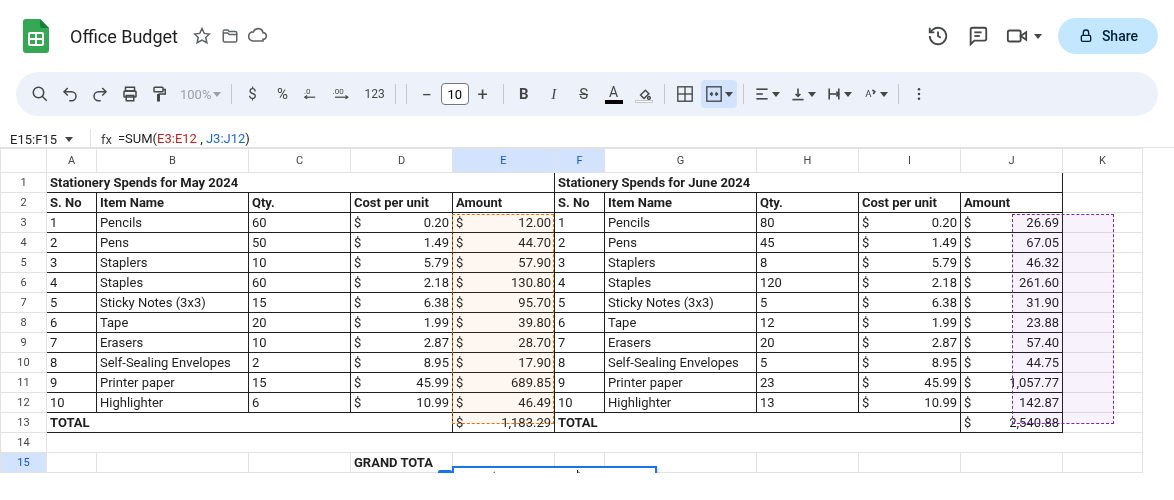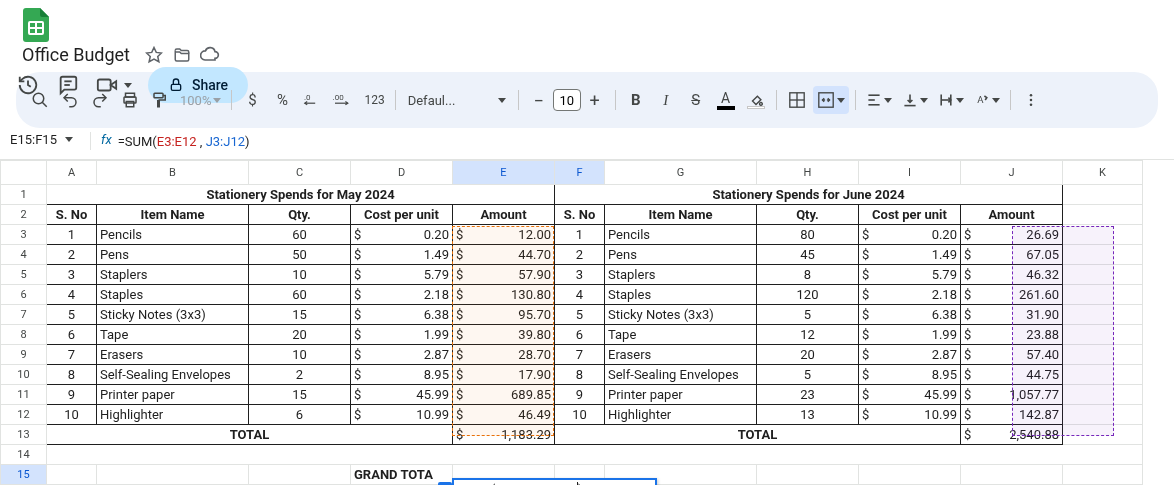--- a/index.html
+++ b/index.html
@@ -1,59 +1,59 @@
 <!DOCTYPE html>
 <html><head>
 <meta charset="utf-8">
 <style>
 * { margin: 0; padding: 0; box-sizing: border-box; font-family: "Google Sans", Roboto, Arial, sans-serif; }
 body { background: #fff; color: #1f1f1f; font-size: 13px; overflow: hidden; }
-.titlebar { display: flex; padding: 8px 16px 0 16px; height: 64px; flex-direction: column; }
+.titlebar { display: flex; align-items: center; padding: 8px 16px 0 16px; height: 64px; }
 .logo { width: 40px; height: 40px; display: flex; align-items: center; justify-content: center; margin-right: 8px; }
 .logo-svg { width: 26px; height: 34px; }
 .title-area { flex: 1; }
 .doc-title-row { display: flex; align-items: center; gap: 8px; }
 .doc-title { font-size: 18px; color: #1f1f1f; padding: 2px 6px; }
 .title-icon { width: 20px; height: 20px; color: #5f6368; display: flex; align-items: center; justify-content: center; cursor: pointer; }
 .menubar { display: flex; gap: 2px; margin-top: 2px; }
 .menu-item { padding: 4px 8px; font-size: 14px; color: #1f1f1f; border-radius: 4px; cursor: pointer; }
 .titlebar-right { display: flex; align-items: center; gap: 16px; }
 .titlebar-icon { width: 24px; height: 24px; color: #444746; cursor: pointer; display:flex; align-items:center; justify-content:center; }
 .meet-btn { display: flex; align-items: center; gap: 4px; cursor: pointer; }
 .share-btn { background: #c2e7ff; border-radius: 40px; padding: 10px 20px; display: flex; align-items: center; gap: 8px; font-size: 14px; font-weight: 500; color: #001d35; cursor: pointer; }
 
-.toolbar { background: #edf2fa; border-radius: 24px; margin: 8px 16px 4px 16px; padding: 4px 10px; display: flex; align-items: center; gap: 2px; height: 56px; }
+.toolbar { background: #edf2fa; border-radius: 24px; margin: 8px 16px 4px 16px; padding: 4px 10px; display: flex; align-items: center; gap: 2px; height: 44px; }
 .tool-btn { min-width: 28px; height: 28px; display: flex; align-items: center; justify-content: center; border-radius: 4px; cursor: pointer; color: #444746; font-size: 13px; padding: 0 4px;}
 .tool-btn.disabled { color: #9aa0a6; cursor: default; }
 .tool-btn.active { background: #d3e3fd; }
 .tool-sep { width: 1px; height: 20px; background: #c7c7c7; margin: 0 4px; }
 .font-select { display:flex; align-items:center; gap:6px; padding: 0 6px; width: 110px; justify-content:space-between;}
 .fontsize-box { display:flex; align-items:center; }
 .fontsize-input { width: 28px; height: 22px; border: 1px solid #747775; border-radius: 4px; text-align: center; font-size: 13px; }
 .text-color-btn { display:flex; flex-direction:column; align-items:center; }
 .color-underline { width: 18px; height: 4px; }
 
-.namebox-row { display: flex; align-items: flex-start; height: 28px; border-bottom: 1px solid #e1e3e1; padding-left: 10px; }
+.namebox-row { display: flex; align-items: flex-end; height: 28px; border-bottom: 1px solid #e1e3e1; padding-left: 10px; }
 .namebox { width: 80px; font-size: 13px; color: #1f1f1f; display:flex; align-items:center; gap:6px; }
-.fx-label { font-style: italic; color: #0369a1; font-size: 13px; margin: 0 6px 0 10px; }
+.fx-label { color: #404040; font-size: 13px; margin: 0 6px 0 10px; }
 .formula-display { font-family: "Roboto Mono", monospace; font-size: 13px; }
 .fb-func { color: #1f1f1f; }
 .fb-r1 { color: #c5221f; }
 .fb-r2 { color: #1967d2; }
 
 .sheet { position: relative; font-size: 13px; font-family: Arial, sans-serif; }
 .grid { border-collapse: collapse; table-layout: fixed; }
 .grid th { background: #fff; color: #444746; font-weight: normal; font-size: 11px; border: 1px solid #e1e3e1; position: relative; }
 .grid th.colhdr { height: 24px; }
 .grid th.rowhdr { width: 46px; height: 20px; text-align: center; }
 .grid th.corner { width: 46px; height: 24px; }
 .grid td { border: 1px solid #e1e3e1; height: 20px; padding: 0 3px; white-space: nowrap; overflow: hidden; position:relative; }
 .grid td.b { border: 1px solid #1f1f1f; }
 .grid th.sel { background: #d3e3fd; color:#0b57d0; }
-.center { text-align: center; }
+.center { text-align: left; }
 .bold { font-weight: bold; }
 .dollar-cell { display:flex; justify-content:space-between; }
 
 .editing-cell { position:absolute; border: 2px solid #1a73e8; background:#fff; display:flex; align-items:center; padding: 0 2px; font-family: "Roboto Mono", monospace; box-shadow: 1px 1px 3px rgba(0,0,0,0.2);}
 .formula-help { position:absolute; width:14px; height:14px; background:#1a73e8; color:#fff; font-size:10px; border-radius:2px; top:2px; left:-16px; display:flex; align-items:center; justify-content:center; }
 .range-highlight-1 { position:absolute; border: 1px dashed #e8710a; background: rgba(232,113,10,0.06); pointer-events:none; }
 .range-highlight-2 { position:absolute; border: 1px dashed #7627bb; background: rgba(118,39,187,0.06); pointer-events:none; }
 .caret { display:inline-block; width:1px; height:14px; background:#1f1f1f; vertical-align:middle; animation: blink 1s step-end infinite; }
 @keyframes blink { 50% { opacity: 0; } }
 
@@ -175,24 +175,20 @@
     </span>
   <span class="tool-btn">
       <svg width="22" height="16" viewBox="0 0 26 20">
         <text x="0" y="10" font-size="10" fill="#444746">.00</text>
         <path d="M16 12 l3 2 l-3 2" fill="none" stroke="#444746" stroke-width="1.5"></path>
         <line x1="3" y1="14" x2="19" y2="14" stroke="#444746" stroke-width="1.5"></line>
       </svg>
     </span>
   <span class="tool-btn" style="font-size:12px;">123</span>
   <span class="tool-sep"></span>
-  <span class="tool-btn font-select">
-      <span>Defaul...</span>
-      <span class="dd-arrow"></span>
-    </span>
   <span class="tool-sep"></span>
   <div class="fontsize-box">
     <span class="tool-btn" style="font-size:18px;">−</span>
     <input class="fontsize-input" value="10" style="">
     <span class="tool-btn" style="font-size:18px;">+</span>
   </div>
   <span class="tool-sep"></span>
   <span class="tool-btn" style="font-weight:700; font-size:15px;">B</span>
   <span class="tool-btn" style="font-style:italic; font-size:15px; font-family:serif;">I</span>
   <span class="tool-btn" style="text-decoration:line-through; font-size:15px;">S</span>

